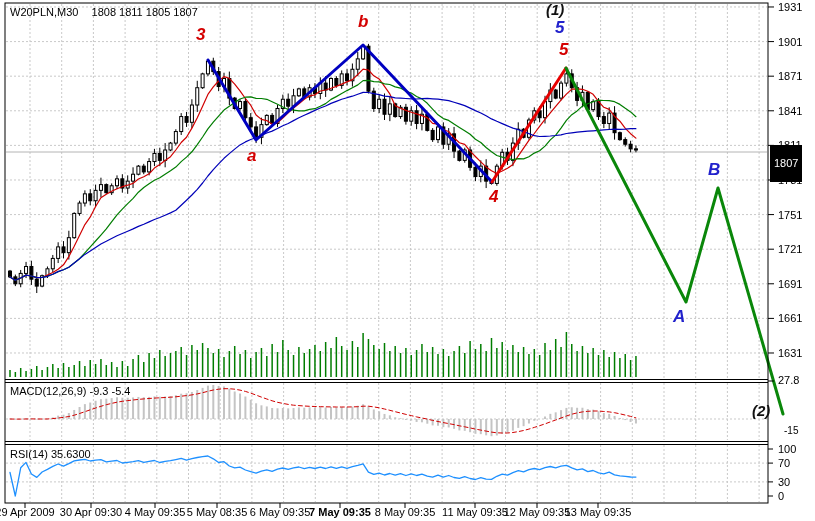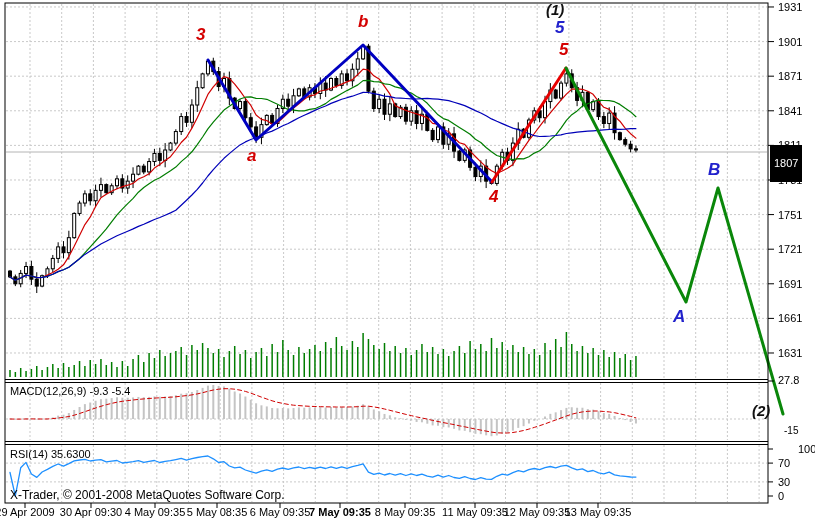--- a/index.html
+++ b/index.html
@@ -638,44 +638,47 @@
         <line x1="217" y1="503" x2="217" y2="508" stroke="#000000" stroke-width="1"></line>
         <line x1="280" y1="503" x2="280" y2="508" stroke="#000000" stroke-width="1"></line>
         <line x1="340" y1="503" x2="340" y2="508" stroke="#000000" stroke-width="1"></line>
         <line x1="405" y1="503" x2="405" y2="508" stroke="#000000" stroke-width="1"></line>
         <line x1="475" y1="503" x2="475" y2="508" stroke="#000000" stroke-width="1"></line>
         <line x1="537" y1="503" x2="537" y2="508" stroke="#000000" stroke-width="1"></line>
         <line x1="598" y1="503" x2="598" y2="508" stroke="#000000" stroke-width="1"></line>
       </g>
     </svg>
 
+  <span id="title" class="lbl">
+    <b>W20PLN,M30</b>
+    <span>1808 1811 1805 1807</span>
+  </span>
 
   <span id="macd-label" class="lbl">MACD(12,26,9) -9.3 -5.4</span>
   <span id="rsi-label" class="lbl">RSI(14) 35.6300</span>
-  <span id="copyright" class="lbl">X-Trader, © 2001-2008 MetaQuotes Software Corp.</span>
 
   <span id="price-tag">1807</span>
 
   <div id="price-axis">
       <span class="axis-lbl" style="left: 778px; top: 1.9784px;">1931</span>
       <span class="axis-lbl" style="left: 778px; top: 36.5804px;">1901</span>
       <span class="axis-lbl" style="left: 778px; top: 71.1824px;">1871</span>
       <span class="axis-lbl" style="left: 778px; top: 105.784px;">1841</span>
       <span class="axis-lbl" style="left: 778px; top: 140.386px;">1811</span>
       <span class="axis-lbl" style="left: 778px; top: 174.988px;">1781</span>
       <span class="axis-lbl" style="left: 778px; top: 209.59px;">1751</span>
       <span class="axis-lbl" style="left: 778px; top: 244.192px;">1721</span>
       <span class="axis-lbl" style="left: 778px; top: 278.794px;">1691</span>
       <span class="axis-lbl" style="left: 778px; top: 313.396px;">1661</span>
       <span class="axis-lbl" style="left: 778px; top: 347.998px;">1631</span>
     </div>
   <div id="indicator-axis">
       <span class="axis-lbl" style="left: 778px; top: 375px;">27.8</span>
       <span class="axis-lbl" style="left: 784px; top: 425px; font-size: 10px; text-align: center;">-15</span>
-      <span class="axis-lbl" style="left: 778px; top: 444px; margin-left: 20px;">100</span>
+      <span class="axis-lbl" style="left: 778px; top: 444px;">100</span>
       <span class="axis-lbl" style="left: 778px; top: 458.1px;">70</span>
       <span class="axis-lbl" style="left: 778px; top: 476.9px;">30</span>
       <span class="axis-lbl" style="left: 778px; top: 491px;">0</span>
     </div>
   <div id="date-axis">
       <span class="axis-lbl date-lbl" style="left: 25px; top: 507px;">29 Apr 2009</span>
       <span class="axis-lbl date-lbl" style="left: 91px; top: 507px;">30 Apr 09:30</span>
       <span class="axis-lbl date-lbl" style="left: 155px; top: 507px;">4 May 09:35</span>
       <span class="axis-lbl date-lbl" style="left: 217px; top: 507px;">5 May 08:35</span>
       <span class="axis-lbl date-lbl" style="left: 280px; top: 507px;">6 May 09:35</span>

